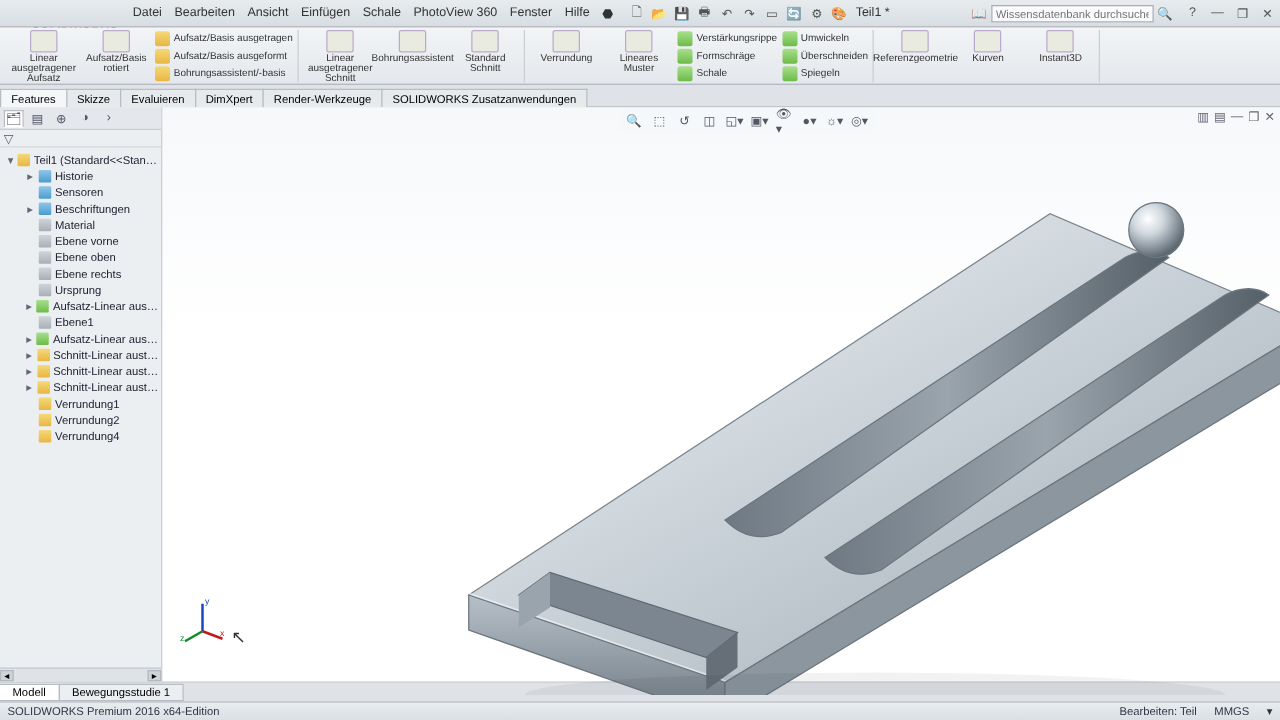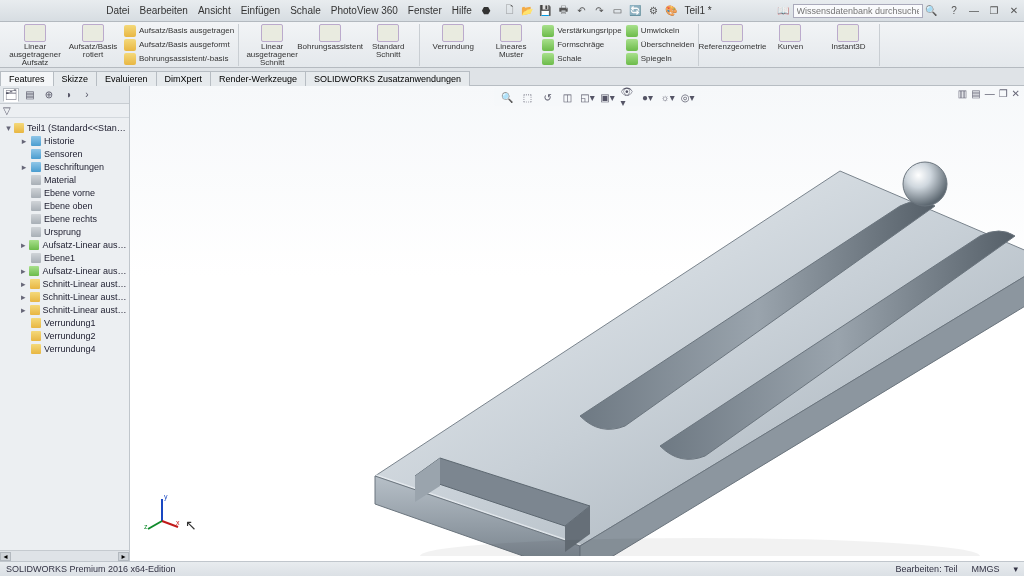--- a/index.html
+++ b/index.html
@@ -405,20 +405,25 @@
           <text x="22" y="8" font-size="7" fill="#1947c2">y</text>
           <text x="34" y="34" font-size="7" fill="#c21919">x</text>
           <text x="2" y="38" font-size="7" fill="#0f8a2b">z</text>
         </svg>
       </div>
 
       <div style="position:absolute;left:55px;bottom:28px;font-size:14px;color:#333;">↖</div>
     </div>
   </div>
 
+  <div class="btabs">
+    <div class="bt active">Modell</div>
+    <div class="bt">Bewegungsstudie 1</div>
+    <div class="spacer"></div>
+  </div>
 
   <div class="status">
     <span>SOLIDWORKS Premium 2016 x64-Edition</span>
     <span class="spacer"></span>
     <span>Bearbeiten: Teil</span>
     <span>MMGS</span>
     <span>▾</span>
   </div>
 </div>
 

